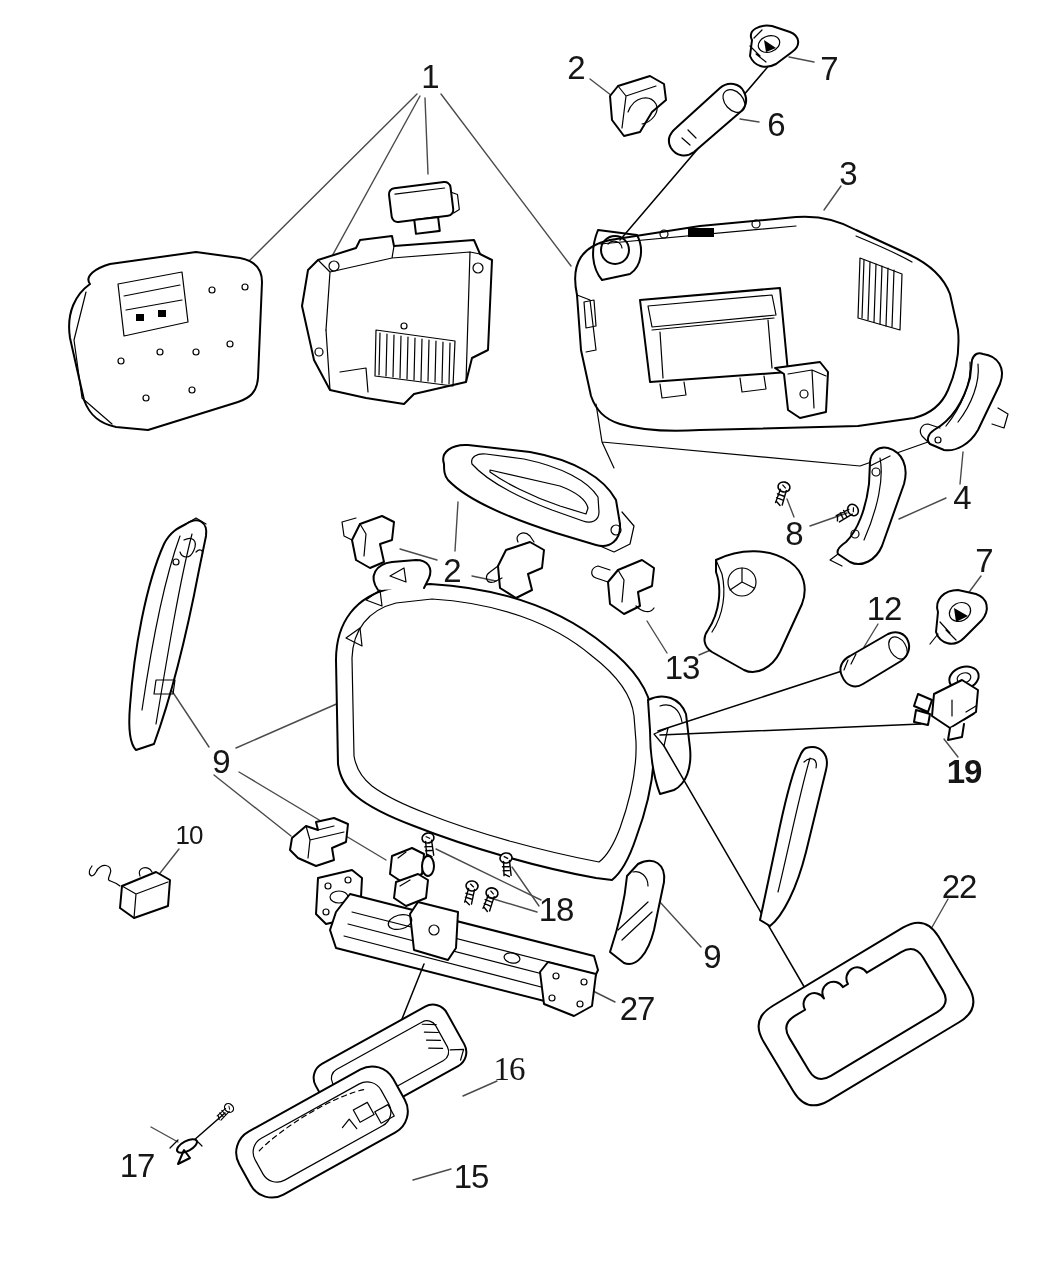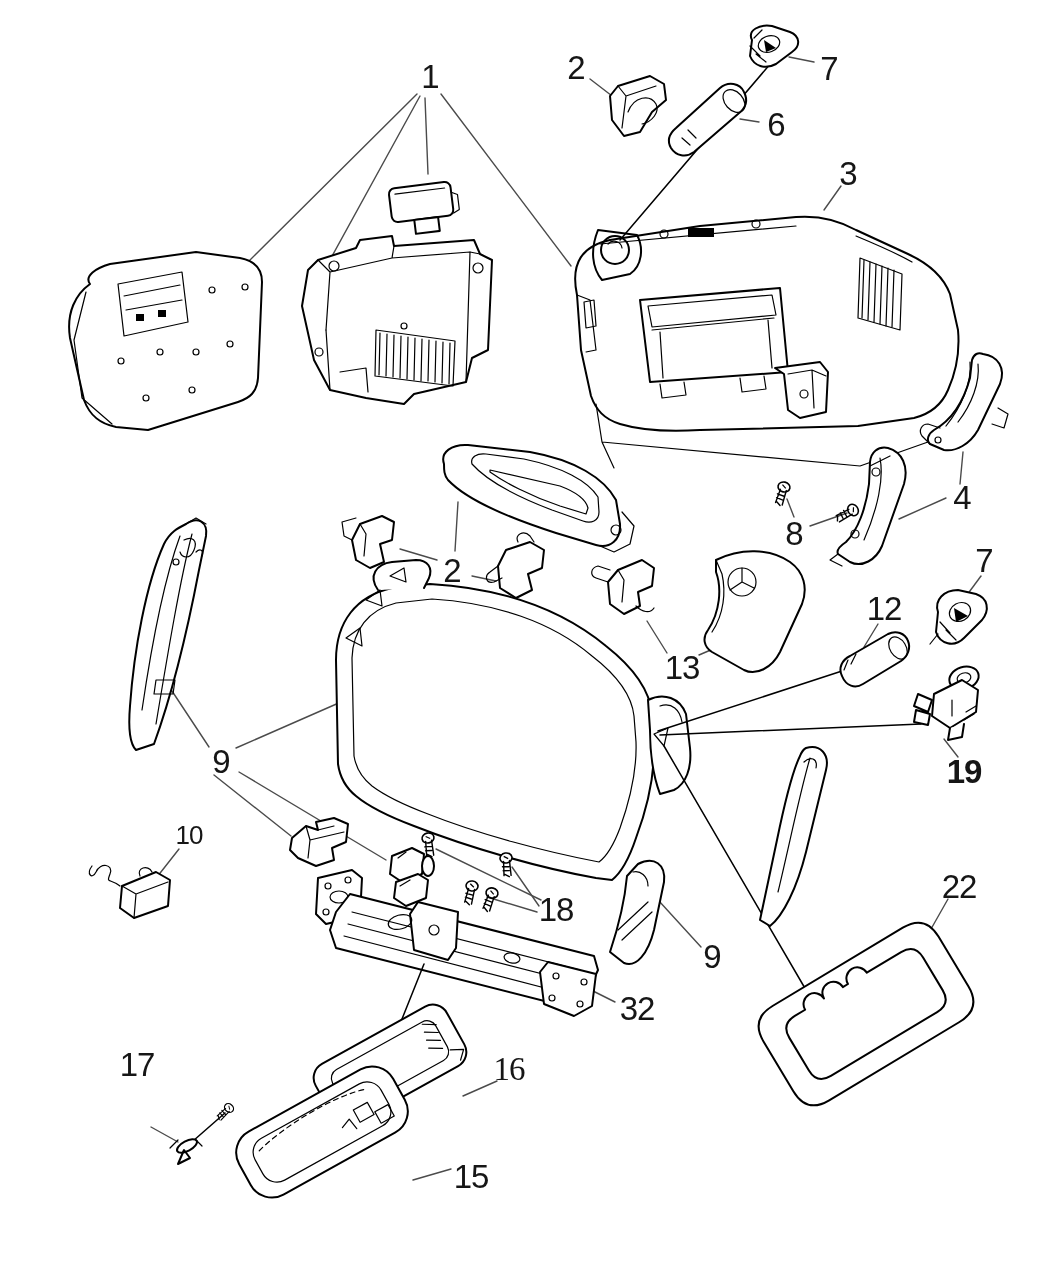--- a/index.html
+++ b/index.html
@@ -332,20 +332,20 @@
       <div class="callout" style="left: 962px; top: 497px; font-size: 33px;">4</div>
       <div class="callout" style="left: 794px; top: 533px; font-size: 33px;">8</div>
       <div class="callout" style="left: 452px; top: 570px; font-size: 33px;">2</div>
       <div class="callout" style="left: 682px; top: 667px; font-size: 33px;">13</div>
       <div class="callout" style="left: 884px; top: 608px; font-size: 33px; text-align: center;">12</div>
       <div class="callout" style="left: 984px; top: 560px; font-size: 33px;">7</div>
       <div class="callout" style="left: 964px; top: 771px; font-size: 33px; font-weight: bold;">19</div>
       <div class="callout" style="left: 221px; top: 761px; font-size: 33px;">9</div>
       <div class="callout" style="left: 189px; top: 835px; font-size: 26px;">10</div>
       <div class="callout" style="left: 556px; top: 909px; font-size: 33px;">18</div>
-      <div class="callout" style="left: 637px; top: 1008px; font-size: 33px;">32</div>
+      <div class="callout" style="left: 637px; top: 1008px; font-size: 33px;">27</div>
       <div class="callout" style="left: 712px; top: 956px; font-size: 33px;">9</div>
       <div class="callout" style="left: 959px; top: 886px; font-size: 33px;">22</div>
       <div class="callout" style="left: 509px; top: 1069px; font-size: 33px; font-family: Liberation Serif, serif;">16</div>
       <div class="callout" style="left: 471px; top: 1164px; font-size: 33px; margin-top: 12px;">15</div>
-      <div class="callout" style="left: 137px; top: 1064px; font-size: 33px;">17</div>
+      <div class="callout" style="left: 137px; top: 1165px; font-size: 33px;">17</div>
     </div>
 </div>
 
 </body></html>

